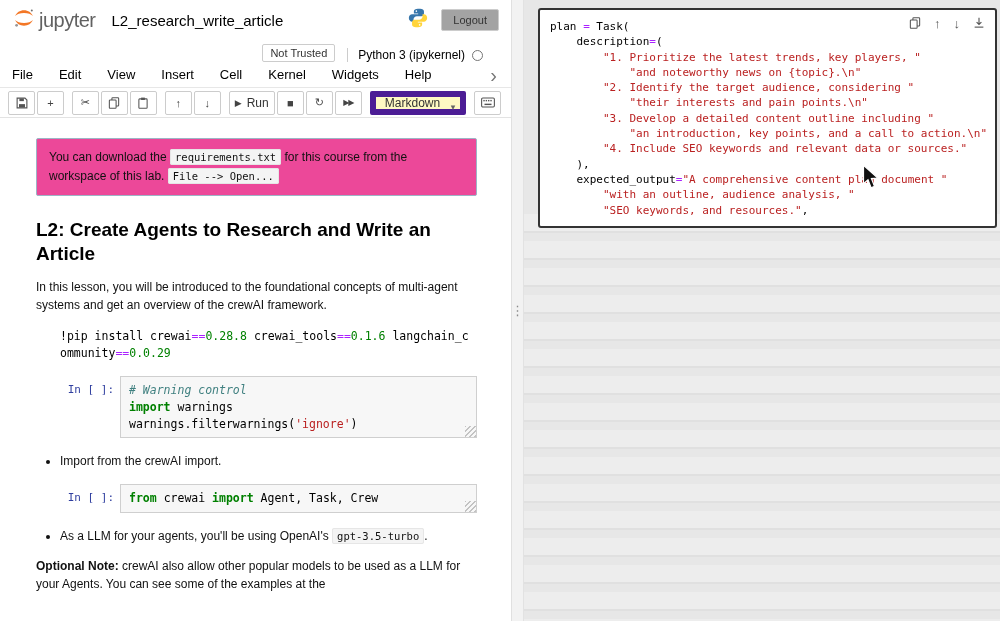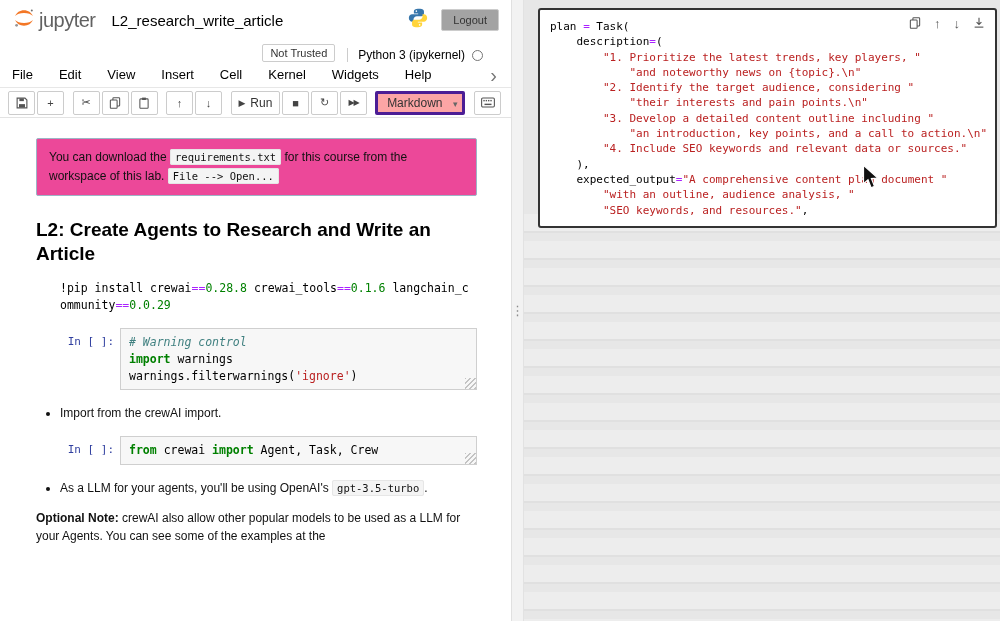--- a/index.html
+++ b/index.html
@@ -25,21 +25,21 @@
   .menubar { height:26px; display:flex; align-items:center; gap:26px; padding:0 12px; border-bottom:1px solid #e7e7e7; position:relative; }
   .menu-item { font-size:13px; color:#000; cursor:pointer; }
   .menu-chevron { position:absolute; right:14px; top:0px; font-size:20px; color:#777; cursor:pointer; line-height:26px; }
 
   .toolbar { height:30px; display:flex; align-items:center; padding:0 8px; border-bottom:1px solid #e3e3e3; }
   .tb-btn { display:inline-flex; align-items:center; justify-content:center; min-width:27px; height:24px; background:#fff; border:1px solid #ccc; border-radius:2px; margin-right:2px; color:#444; font-size:11px; cursor:pointer; font-family:"Liberation Sans",sans-serif; }
   .tb-gap { width:7px; }
   .run-btn { padding:0 8px; gap:5px; font-size:12px; color:#333; }
   .run-play { font-size:9px; color:#444; }
   .ff-glyph { font-size:8px; letter-spacing:-1px; }
-  .cell-type-select { position:relative; height:24px; border:3px solid #4c1d95; border-radius:2px; background:#fca5a5; font-size:12px; color:#333; display:inline-flex; align-items:center; padding:0 20px 0 9px; margin:0 2px 0 6px; cursor:pointer; }
+  .cell-type-select { position:relative; height:24px; border:6px solid #4c1d95; border-radius:2px; background:#fef9c3; font-size:12px; color:#333; display:inline-flex; align-items:center; padding:0 20px 0 9px; margin:0 2px 0 6px; cursor:pointer; }
   .select-caret { position:absolute; right:5px; top:5px; font-size:9px; color:#666; }
 
   .nb-body { flex:1; overflow:hidden; position:relative; padding:20px 34px 0 36px; background:#fff; }
 
   .info-box { border:1px solid #9cb4c6; border-radius:2px; background:#ec4899; padding:9px 12px; font-size:12px; line-height:1.6; color:#111; }
   code.inline-code { font-family:"DejaVu Sans Mono", monospace; font-size:10.5px; background:#f4f4f4; border:1px solid #e6e6e6; border-radius:2px; padding:1px 4px; color:#111; white-space:nowrap; }
 
   .nb-heading { margin-top:22px; font-size:19px; font-weight:bold; line-height:1.25; color:#000; }
   .nb-body p { margin-top:12px; font-size:12px; line-height:1.5; color:#111; }
 
@@ -181,20 +181,21 @@
     </div>
 
     <div class="nb-body">
 
       <div class="info-box">
         <span>You can download the </span><code class="inline-code">requirements.txt</code><span> for this course from the workspace of this lab. </span><code class="inline-code">File --&gt; Open...</code>
       </div>
 
       <h1 class="nb-heading">L2: Create Agents to Research and Write an Article</h1>
 
+      <p>In this lesson, you will be introduced to the foundational concepts of multi-agent systems and get an overview of the crewAI framework.</p>
 
       <div class="pip-block"><div class="code-line"><span class="seg-plain">!pip install crewai</span><span class="seg-op">==</span><span class="seg-num">0.28.8</span><span class="seg-plain"> crewai_tools</span><span class="seg-op">==</span><span class="seg-num">0.1.6</span><span class="seg-plain"> langchain_c</span></div><div class="code-line"><span class="seg-plain">ommunity</span><span class="seg-op">==</span><span class="seg-num">0.0.29</span></div></div>
 
       <div class="code-cell">
         <div class="prompt">In [ ]:</div>
         <div class="input-area">
           <div>
               <div class="code-line"><span class="seg-comment"># Warning control</span></div>
               <div class="code-line"><span class="seg-kw">import</span><span class="seg-plain"> warnings</span></div>
               <div class="code-line"><span class="seg-plain">warnings.filterwarnings(</span><span class="seg-str">'ignore'</span><span class="seg-plain">)</span></div>

